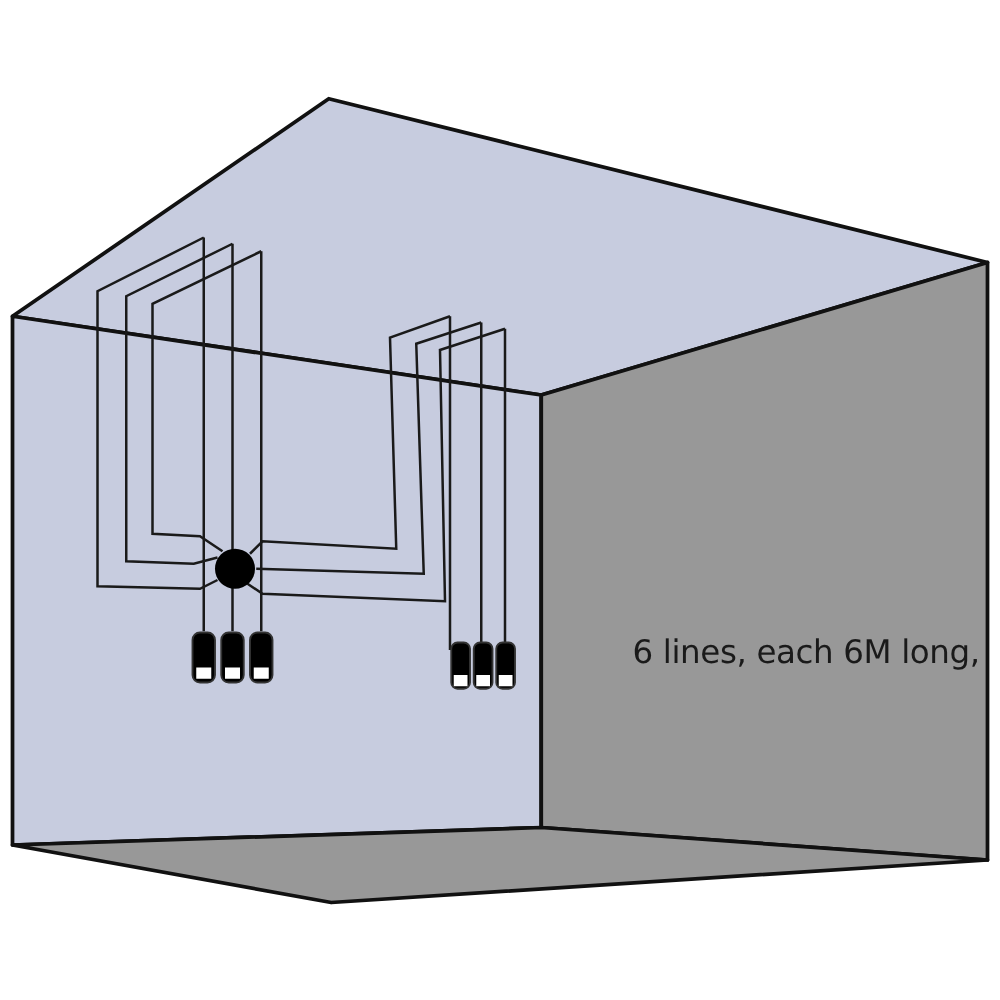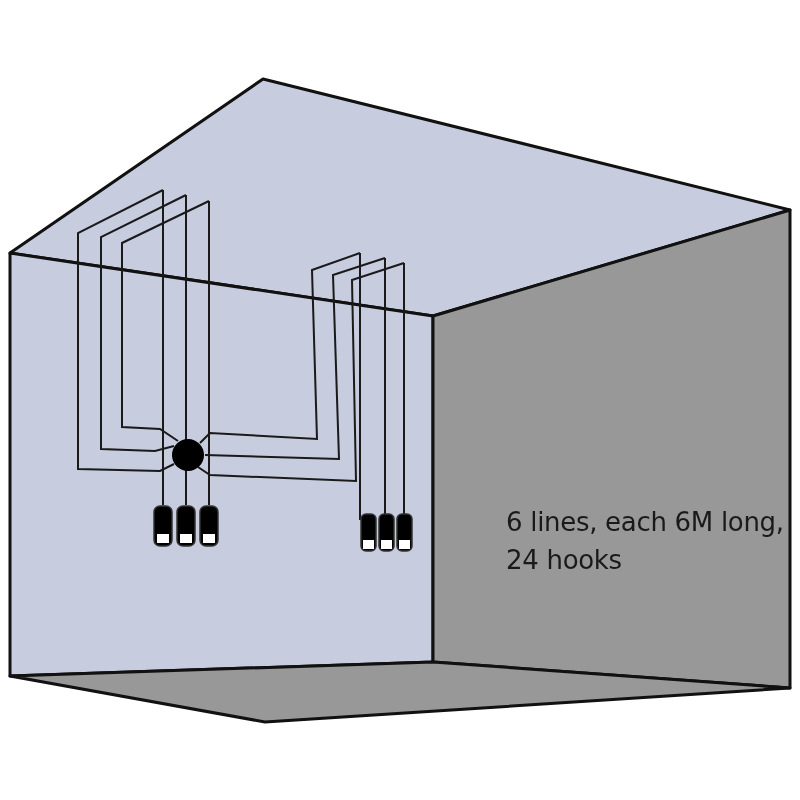--- a/index.html
+++ b/index.html
@@ -65,14 +65,13 @@
       </g>
     <g>
         <rect x="397" y="514" width="15" height="37" rx="5" fill="#000" stroke="#333" stroke-width="1.5"></rect>
         <rect x="399" y="540" width="11" height="9" fill="#fff"></rect>
       </g>
   </g>
 </svg>
 
 <div class="caption">
   <div>6 lines, each 6M long,</div>
-  <div>24 hooks</div>
 </div>
 
 </body></html>

